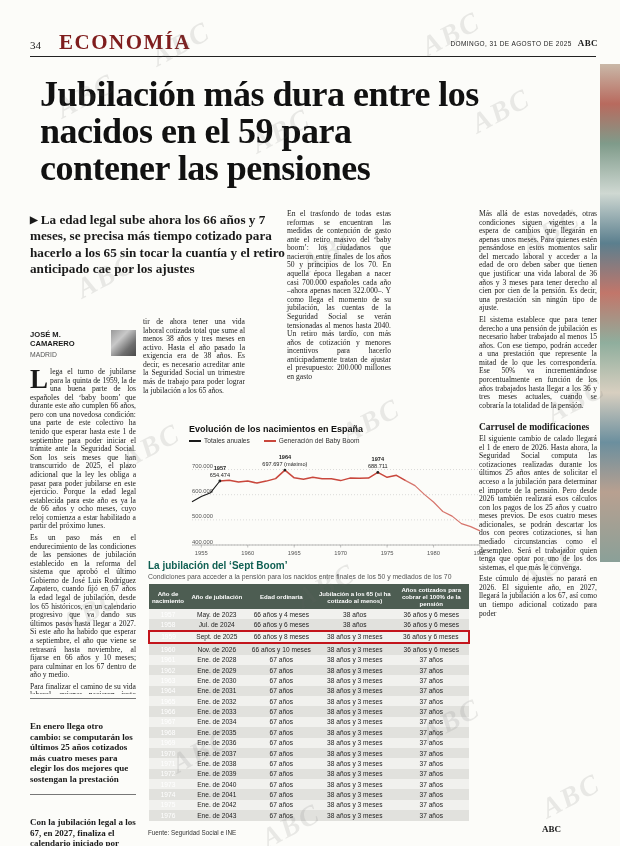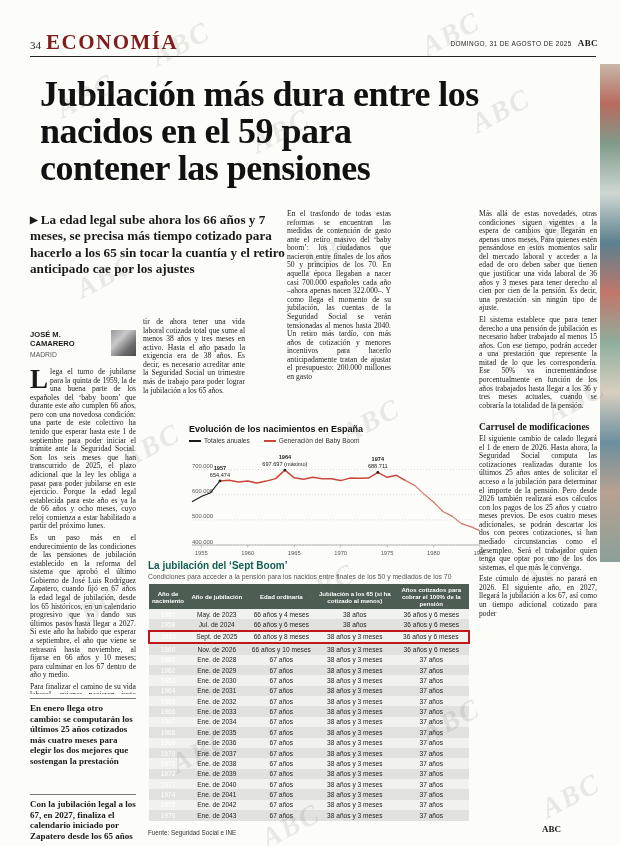--- a/index.html
+++ b/index.html
@@ -4,21 +4,21 @@
 <style>
   html,body{margin:0;padding:0;background:#888;}
   .page{position:relative;width:620px;height:846px;margin:0 auto;background:#fcfcf9;
         font-family:"Liberation Serif",serif;color:#1a1a1a;overflow:hidden;}
   .abs{position:absolute;}
   
   .wm{position:absolute;font-style:italic;font-weight:bold;font-size:28px;
       color:rgba(100,100,100,0.13);transform:rotate(-28deg);letter-spacing:2px;
       pointer-events:none;z-index:9;}
   
-  .folio{top:30px;left:30px;display:flex;align-items:baseline;gap:5px;}
+  .folio{top:30px;left:30px;display:flex;align-items:baseline;gap:18px;}
   .pagenum{font-size:11px;color:#222;}
   .section{font-size:21px;font-weight:bold;color:#7f1d1d;letter-spacing:1.5px;}
   .dateline{top:38px;right:22px;font-family:"Liberation Sans",sans-serif;font-size:6.5px;
             letter-spacing:.4px;color:#222;display:flex;align-items:baseline;gap:6px;}
   .dateline b{font-family:"Liberation Serif",serif;font-size:9px;}
   .toprule{top:56px;left:30px;width:566px;border-top:1.2px solid #222;height:0;}
   
   .headline{top:64px;left:28px;width:448px;font-size:36px;font-weight:bold;
             line-height:1.03;letter-spacing:-0.5px;color:#111;}
   .standfirst{top:212px;left:30px;width:256px;font-size:13.2px;font-weight:bold;line-height:1.24;}
@@ -31,21 +31,21 @@
   
   .bodycol{font-size:7.6px;line-height:1.13;text-align:justify;}
   .bodycol p{margin:0 0 3px 0;}
   .col1{top:368px;left:30px;width:106px;height:326px;overflow:hidden;}
   .col2{top:318px;left:143px;width:102px;}
   .col3{top:210px;left:287px;width:104px;}
   .col4{top:210px;left:479px;width:118px;}
   .dropcap{float:left;font-size:27px;line-height:23px;font-weight:bold;padding:0 2px 0 0;}
   .subhead{font-size:9.5px;font-weight:bold;margin:12px 0 2px 0;text-align:left;}
   
-  .callout{left:30px;width:106px;border-top:1px solid #777;padding-top:4px;
+  .callout{left:30px;width:106px;border-top:1px solid #777;padding-top:22px;
            font-size:9px;font-weight:bold;line-height:1.18;text-align:left;}
   .callout1{top:698px;}
   .callout2{top:794px;}
   
   .photostrip{top:64px;left:600px;width:20px;height:498px;
     background:linear-gradient(180deg,#c9b8a8 0%,#b86a5e 8%,#7f9b8a 16%,#cfd8d2 26%,
       #5b7f8e 36%,#c2766a 46%,#8fae9d 56%,#d8cfc0 66%,#6b8f9e 76%,#b8a090 86%,#8aa098 100%);}
   
   .chart{top:424px;left:148px;width:298px;font-family:"Liberation Sans",sans-serif;margin-left:41px;}
   .chart-title{font-size:9px;font-weight:bold;color:#111;}

